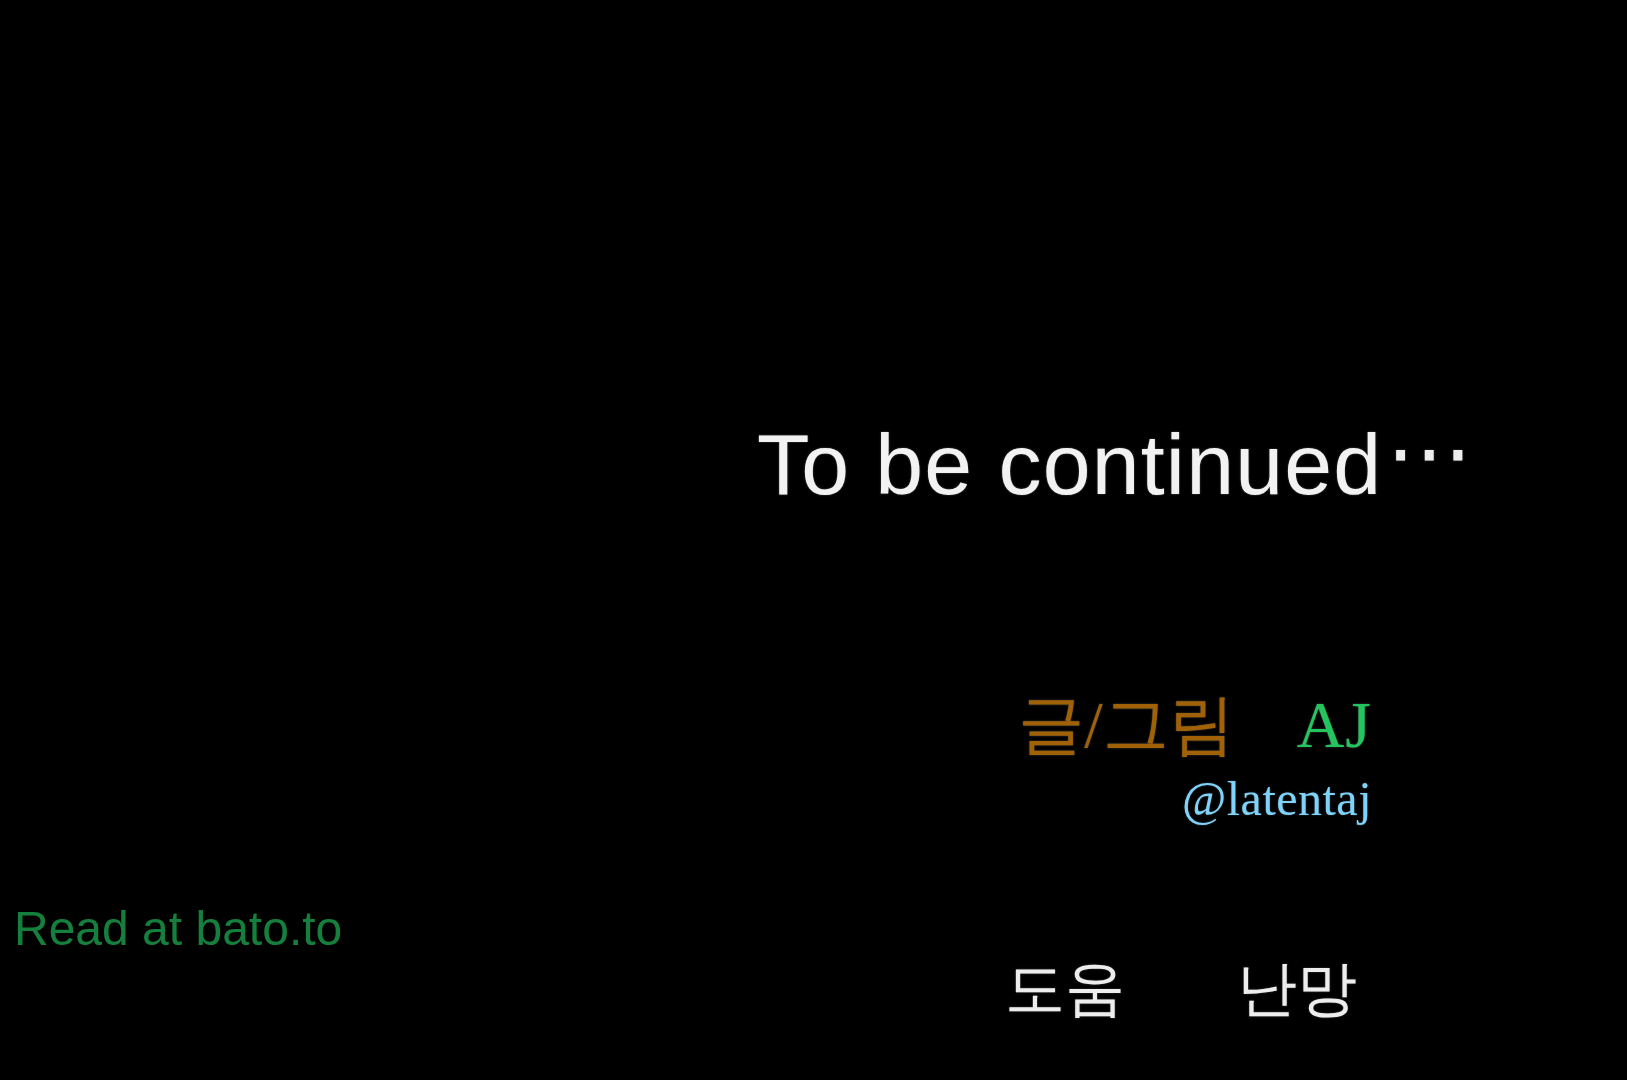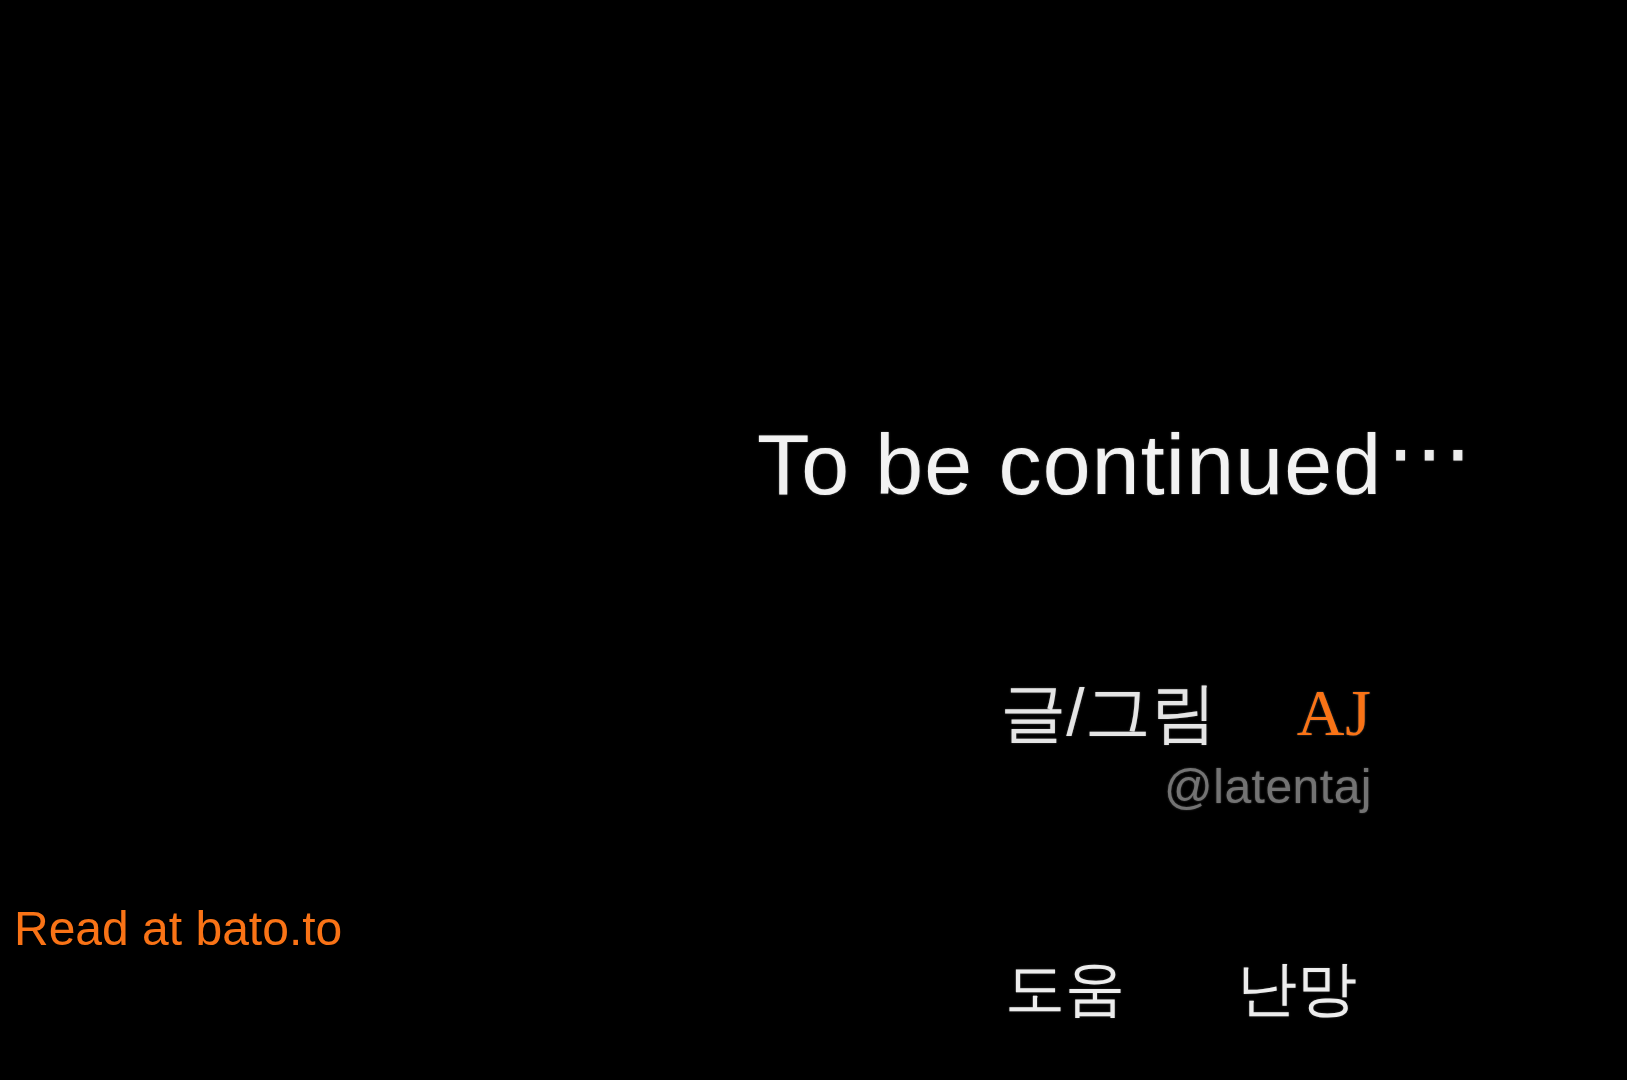--- a/index.html
+++ b/index.html
@@ -59,43 +59,44 @@
     top: 678px;
     text-align: right;
   }
   .credit-role-row {
     display: flex;
     align-items: baseline;
     justify-content: flex-end;
     white-space: nowrap;
   }
   .credit-role {
-    font-family: Liberation Sans, sans-serif;
+    font-family: Liberation Serif, serif;
     font-weight: 400;
     font-size: 66px;
-    color: #e5e5e5;
+    color: #a16207;
     line-height: 1.05;
     letter-spacing: 0px;
     text-shadow: 0 0 2px rgba(255,255,255,0.3);
+    margin-top: 12px;
   }
   .credit-name {
     font-family: "Liberation Serif", serif;
     font-weight: 400;
     font-size: 66px;
-    color: #f97316;
+    color: #22c55e;
     line-height: 1.05;
-    margin-left: 80px;
+    margin-left: 62px;
     letter-spacing: 1px;
     text-shadow: 0 0 2px rgba(255,255,255,0.3);
   }
   .credit-handle {
-    font-family: Liberation Sans, sans-serif;
+    font-family: Liberation Serif, serif;
     font-weight: 400;
     font-size: 48px;
-    color: #737373;
+    color: #7dd3fc;
     line-height: 1;
     margin-top: 16px;
     letter-spacing: 0.5px;
     text-shadow: 0 0 2px rgba(255,255,255,0.28);
   }
 
   
   .bottom-credits {
     position: absolute;
     right: 110px;
@@ -122,21 +123,21 @@
   .watermark {
     position: absolute;
     left: 14px;
     top: 900px;
     text-align: left;
   }
   .watermark-line {
     font-family: "Liberation Sans", sans-serif;
     font-weight: 400;
     font-size: 48px;
-    color: #f97316;
+    color: #15803d;
     line-height: 1.22;
     letter-spacing: 0px;
     white-space: nowrap;
   }
 </style>
 </head>
 <body>
 
 <div id="page">
 

